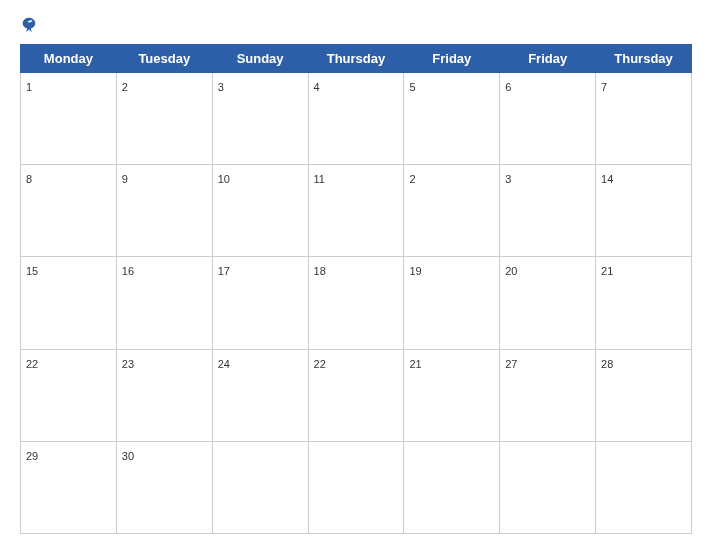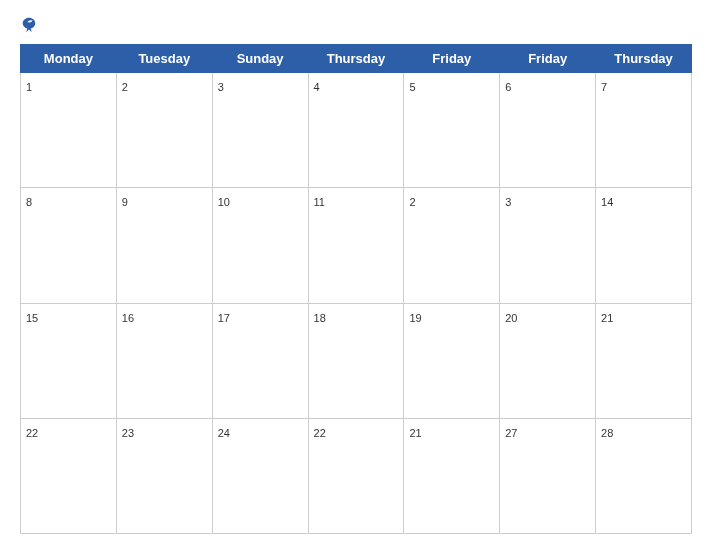--- a/index.html
+++ b/index.html
@@ -153,14 +153,23 @@
       </tr>
       <tr>
         <td><span class="day-number">22</span></td>
         <td><span class="day-number">23</span></td>
         <td><span class="day-number">24</span></td>
         <td><span class="day-number">22</span></td>
         <td><span class="day-number">21</span></td>
         <td><span class="day-number">27</span></td>
         <td><span class="day-number">28</span></td>
       </tr>
+      <tr>
+        <td><span class="day-number">29</span></td>
+        <td><span class="day-number">30</span></td>
+        <td class="empty-cell"></td>
+        <td class="empty-cell"></td>
+        <td class="empty-cell"></td>
+        <td class="empty-cell"></td>
+        <td class="empty-cell"></td>
+      </tr>
     </tbody>
 </table>
 
 </body></html>

